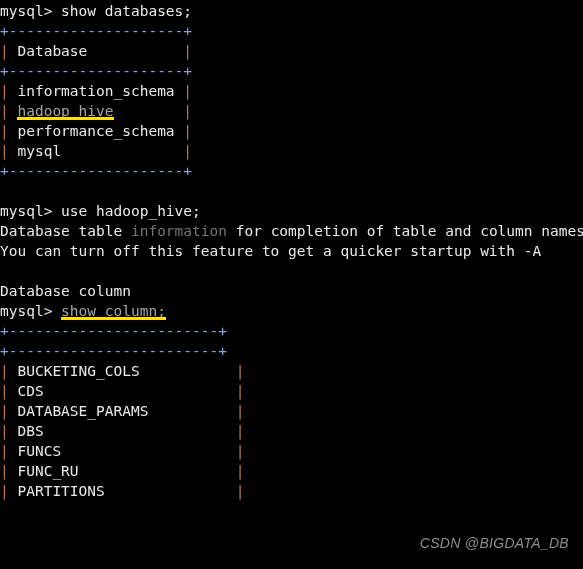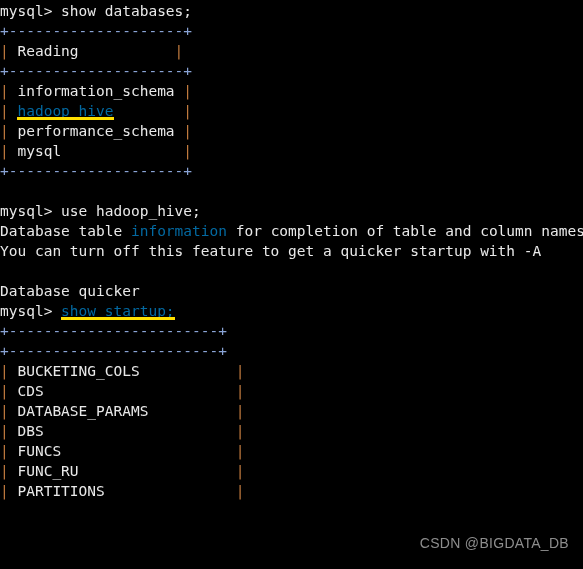--- a/index.html
+++ b/index.html
@@ -33,67 +33,68 @@
     font-size: 14.5px;
     letter-spacing: 0px;
     white-space: pre;
     color: #e6e6e6;
     font-family: "DejaVu Sans Mono", "Liberation Mono", monospace;
   }
   .line.blank { color: transparent; }
   .pipe  { color: #c07a3e; }
   .rule  { color: #8aa4d6; }
   .plus  { color: #8aa4d6; }
-  .cyan  { color: #0369a1; }
+  .cyan  { color: #737373; }
   .txt   { color: #e9e9e9; }
   .hl {
     position: relative;
-    color: #0369a1;
+    color: #a3a3a3;
   }
   .hl::after {
     content: "";
     position: absolute;
     left: 0;
     right: 0;
     bottom: -1px;
     height: 3px;
     background: #ffe000;
   }
   .watermark {
     position: absolute;
     right: 14px;
     bottom: 18px;
     font-family: "Liberation Sans", sans-serif;
     font-size: 14px;
     color: #8d8d8d;
     letter-spacing: 0.3px;
     white-space: pre;
+    font-style: italic;
   }
 </style>
 </head>
 <body>
 
 <div id="terminal">
   <div class="term-body" id="term-body">
       <div class="line"><span class="txt">mysql&gt; </span><span class="txt">show databases;</span></div>
       <div class="line"><span class="plus">+</span><span class="rule">--------------------</span><span class="plus">+</span></div>
-      <div class="line"><span class="pipe">|</span><span class="txt"> </span><span class="txt">Reading</span><span class="txt">           </span><span class="pipe">|</span></div>
+      <div class="line"><span class="pipe">|</span><span class="txt"> </span><span class="txt">Database</span><span class="txt">           </span><span class="pipe">|</span></div>
       <div class="line"><span class="plus">+</span><span class="rule">--------------------</span><span class="plus">+</span></div>
       <div class="line"><span class="pipe">|</span><span class="txt"> </span><span class="txt">information_schema</span><span class="txt"> </span><span class="pipe">|</span></div>
       <div class="line"><span class="pipe">|</span><span class="txt"> </span><span class="hl">hadoop_hive</span><span class="txt">        </span><span class="pipe">|</span></div>
       <div class="line"><span class="pipe">|</span><span class="txt"> </span><span class="txt">performance_schema</span><span class="txt"> </span><span class="pipe">|</span></div>
       <div class="line"><span class="pipe">|</span><span class="txt"> </span><span class="txt">mysql</span><span class="txt">              </span><span class="pipe">|</span></div>
       <div class="line"><span class="plus">+</span><span class="rule">--------------------</span><span class="plus">+</span></div>
       <div class="line blank"><span class="txt"></span></div>
       <div class="line"><span class="txt">mysql&gt; </span><span class="txt">use hadoop_hive;</span></div>
       <div class="line"><span class="txt">Database table </span><span class="cyan">information</span><span class="txt"> for completion of table and column names</span></div>
       <div class="line"><span class="txt">You can turn off this feature to get a quicker startup with -A</span></div>
       <div class="line blank"><span class="txt"></span></div>
-      <div class="line"><span class="txt">Database quicker</span></div>
-      <div class="line"><span class="txt">mysql&gt; </span><span class="hl">show startup;</span></div>
+      <div class="line"><span class="txt">Database column</span></div>
+      <div class="line"><span class="txt">mysql&gt; </span><span class="hl">show column;</span></div>
       <div class="line"><span class="plus">+</span><span class="rule">------------------------</span><span class="plus">+</span></div>
       <div class="line"><span class="plus">+</span><span class="rule">------------------------</span><span class="plus">+</span></div>
       <div class="line"><span class="pipe">|</span><span class="txt"> </span><span class="txt">BUCKETING_COLS</span><span class="txt">           </span><span class="pipe">|</span></div>
       <div class="line"><span class="pipe">|</span><span class="txt"> </span><span class="txt">CDS</span><span class="txt">                      </span><span class="pipe">|</span></div>
       <div class="line"><span class="pipe">|</span><span class="txt"> </span><span class="txt">DATABASE_PARAMS</span><span class="txt">          </span><span class="pipe">|</span></div>
       <div class="line"><span class="pipe">|</span><span class="txt"> </span><span class="txt">DBS</span><span class="txt">                      </span><span class="pipe">|</span></div>
       <div class="line"><span class="pipe">|</span><span class="txt"> </span><span class="txt">FUNCS</span><span class="txt">                    </span><span class="pipe">|</span></div>
       <div class="line"><span class="pipe">|</span><span class="txt"> </span><span class="txt">FUNC_RU</span><span class="txt">                  </span><span class="pipe">|</span></div>
       <div class="line"><span class="pipe">|</span><span class="txt"> </span><span class="txt">PARTITIONS</span><span class="txt">               </span><span class="pipe">|</span></div>
     </div>

